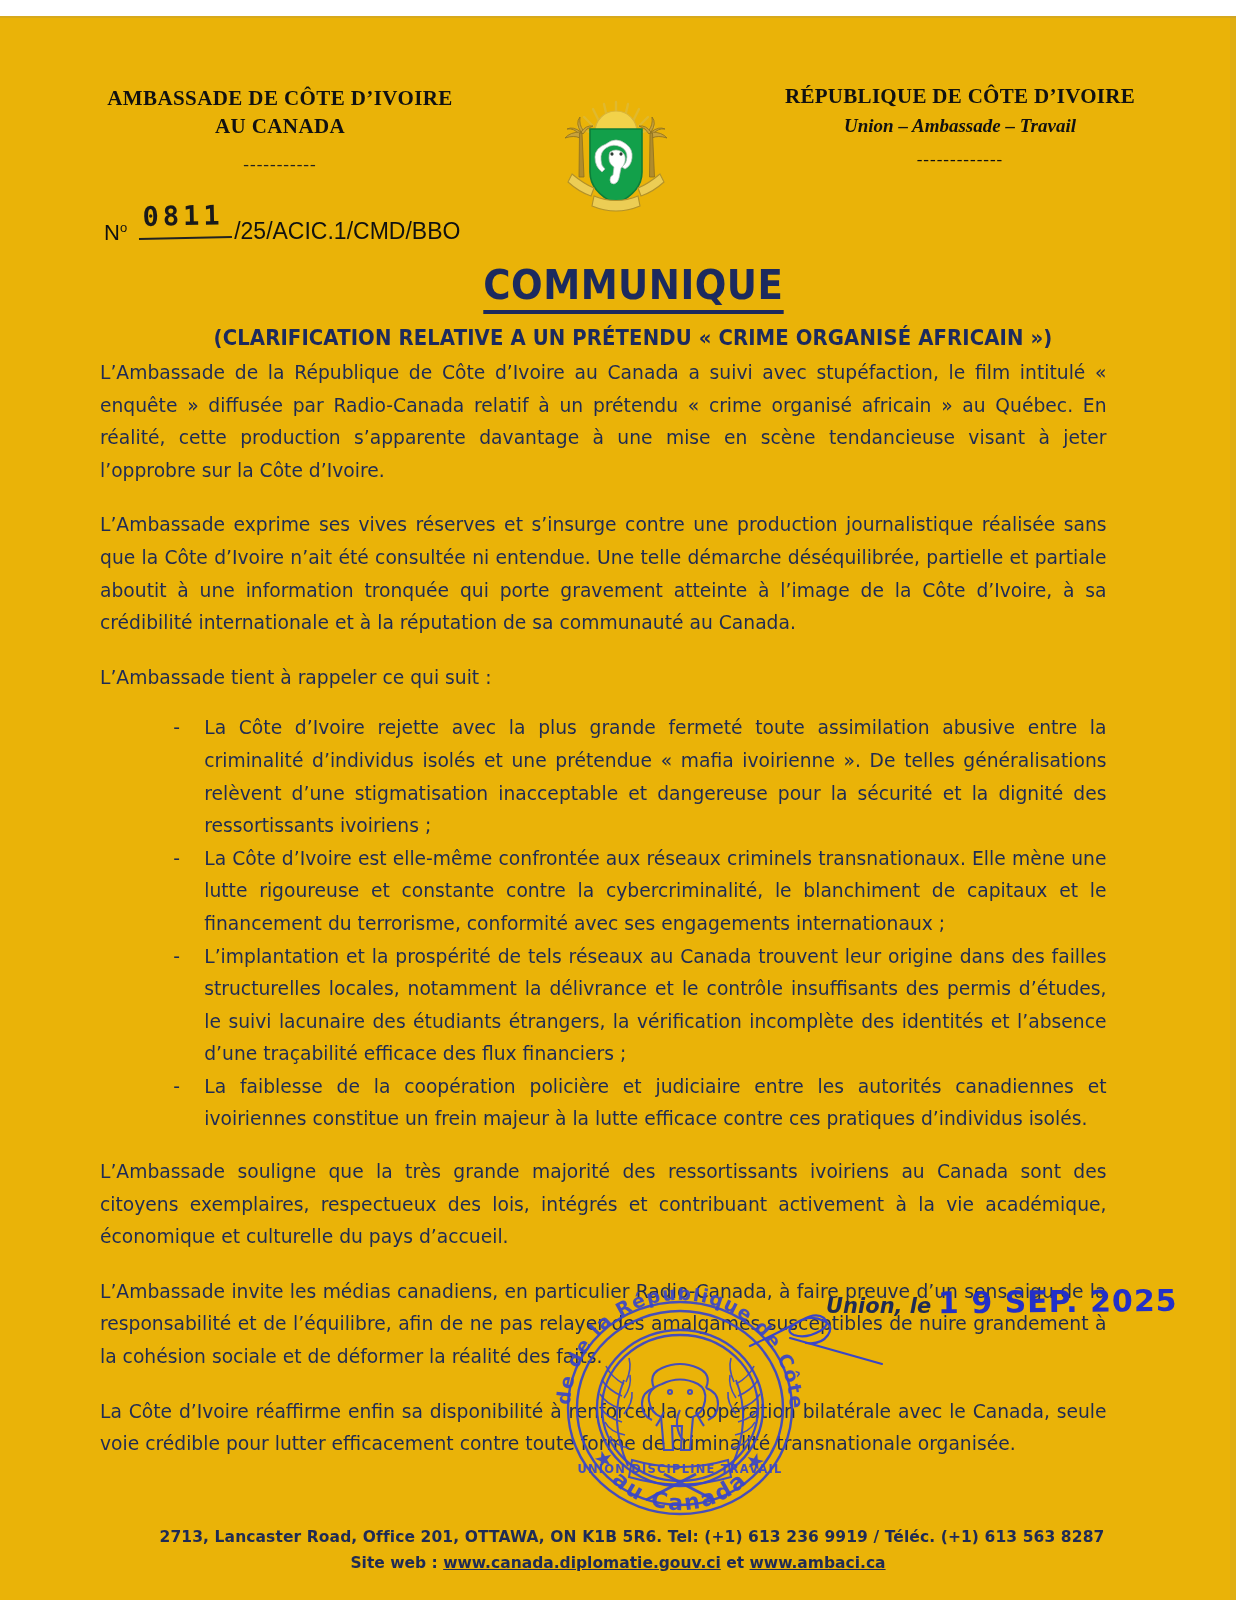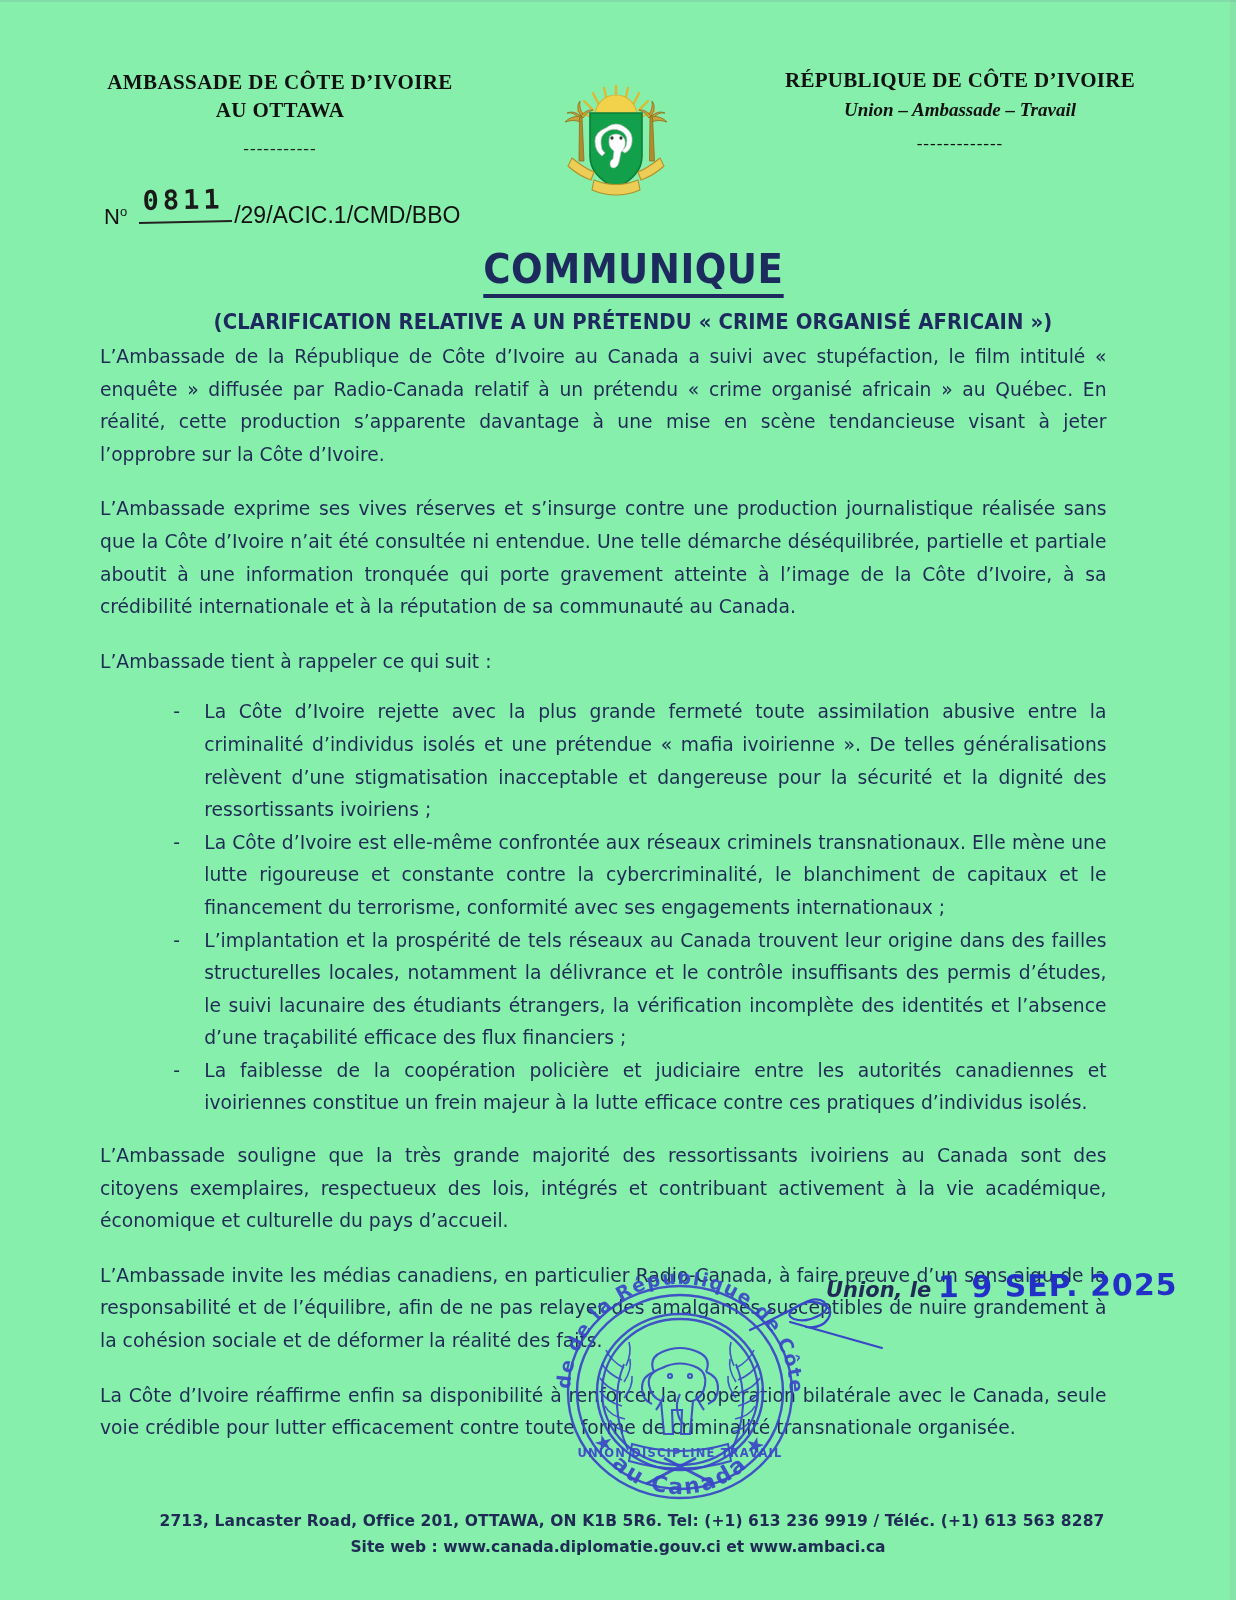--- a/index.html
+++ b/index.html
@@ -13,21 +13,22 @@
     height: 1600px;
     position: relative;
     font-family: "Liberation Sans", sans-serif;
     color: #1f2a52;
     overflow: hidden;
   }
 
   .page {
     position: absolute;
     inset: 0;
-    background: #86efac;
+    background: #eab308;
+    margin-top: 16px;
   }
 
   
   .letterhead {
     position: absolute;
     top: 52px;
     left: 0;
     width: 1236px;
     height: 110px;
   }
@@ -278,38 +279,39 @@
     font-weight: bold;
     line-height: 26px;
   }
   .footer .f3 {
     font-size: 15.5px;
     font-weight: 500;
     line-height: 26px;
   }
   .footer a, .footer .link {
     color: #1f2b55;
+    text-decoration: underline;
   }
 
   .scanline {
     position: absolute;
     pointer-events: none;
     background: rgba(120,120,140,0.16);
   }
 </style>
 </head>
 <body>
 
 <div class="page">
 
   <div class="letterhead">
 
     <div class="lh-left">
       <div class="l1">AMBASSADE DE CÔTE D’IVOIRE</div>
-      <div class="l2">AU OTTAWA</div>
+      <div class="l2">AU CANADA</div>
       <div class="rule">-----------</div>
     </div>
 
     <div class="coat">
       <svg viewBox="0 0 136 128" width="136" height="128" aria-hidden="true">
 
         <g stroke="#e0b92e" stroke-width="2.4" stroke-linecap="round">
           <line x1="68" y1="6" x2="68" y2="20"></line>
           <line x1="56" y1="8" x2="59" y2="21"></line>
           <line x1="80" y1="8" x2="77" y2="21"></line>
@@ -360,21 +362,21 @@
     <div class="lh-right">
       <div class="l1">RÉPUBLIQUE DE CÔTE D’IVOIRE</div>
       <div class="l2">Union – Ambassade – Travail</div>
       <div class="rule">-------------</div>
     </div>
   </div>
 
   <div class="refline">
     <span class="ref-no"><span>N</span><sup>o</sup></span>
     <span class="ref-stamp">0811</span>
-    <span class="ref-suffix">/29/ACIC.1/CMD/BBO</span>
+    <span class="ref-suffix">/25/ACIC.1/CMD/BBO</span>
   </div>
 
   <div class="title-block">
     <div class="doc-title">COMMUNIQUE</div>
     <div class="doc-subtitle">(CLARIFICATION RELATIVE A UN PRÉTENDU « CRIME ORGANISÉ AFRICAIN »)</div>
   </div>
 
   <div class="body-copy">
     <p class="para">L’Ambassade de la République de Côte d’Ivoire au Canada a suivi avec stupéfaction, le film intitulé « enquête » diffusée par Radio-Canada relatif à un prétendu « crime organisé africain » au Québec. En réalité, cette production s’apparente davantage à une mise en scène tendancieuse visant à jeter l’opprobre sur la Côte d’Ivoire.</p>
     <p class="para">L’Ambassade exprime ses vives réserves et s’insurge contre une production journalistique réalisée sans que la Côte d’Ivoire n’ait été consultée ni entendue. Une telle démarche déséquilibrée, partielle et partiale aboutit à une information tronquée qui porte gravement atteinte à l’image de la Côte d’Ivoire, à sa crédibilité internationale et à la réputation de sa communauté au Canada.</p>

